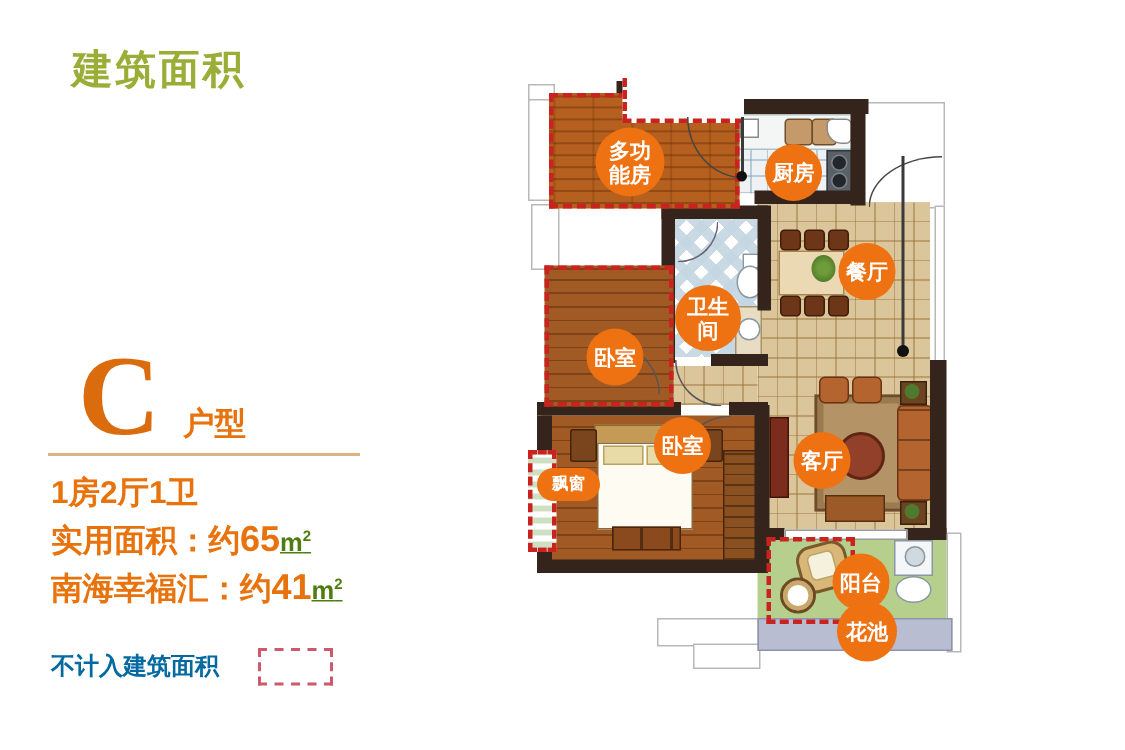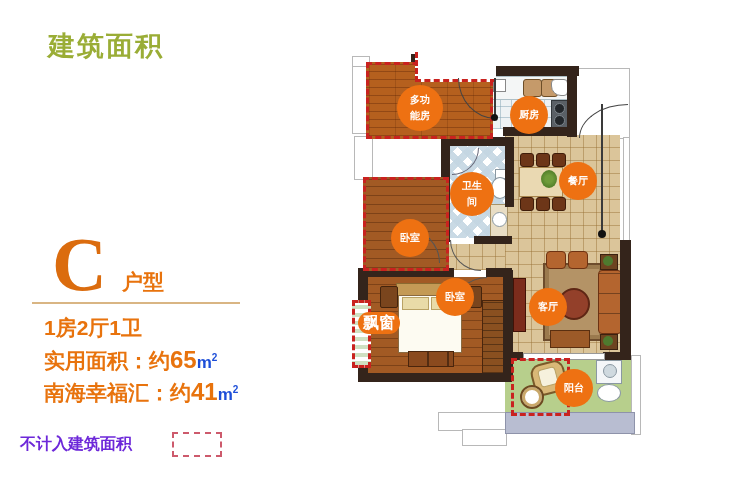--- a/index.html
+++ b/index.html
@@ -5,43 +5,43 @@
   html,body{margin:0;padding:0;}
   body{width:750px;height:500px;background:#ffffff;position:relative;overflow:hidden;
        font-family:"Liberation Sans","DejaVu Sans",sans-serif;}
   .abs{position:absolute;}
   
   .logo{position:absolute;left:48px;top:28px;font-size:27px;font-weight:bold;color:#9aad36;letter-spacing:2px;}
   .unit-letter{position:absolute;left:52px;top:226px;font-family:"Liberation Serif","DejaVu Serif",serif;
                font-size:76px;line-height:76px;font-weight:bold;color:#db6c0e;}
   .unit-type{position:absolute;left:122px;top:268px;font-size:21px;font-weight:bold;color:#e8730d;}
   .divider{position:absolute;left:32px;top:302px;width:208px;height:2px;background:#d9b583;}
-  .spec{position:absolute;left:44px;font-size:21px;font-weight:bold;color:#e8730d;white-space:nowrap;}
+  .spec{position:absolute;left:34px;font-size:21px;font-weight:bold;color:#e8730d;white-space:nowrap;}
   .spec .num{font-size:24px;}
-  .spec .unit{color:#1d4ed8;font-size:17px;font-weight:bold;}
+  .spec .unit{color:#4d7c0f;font-size:17px;font-weight:bold;text-decoration:underline;}
   .spec .unit sup{font-size:10px;}
-  .legend-note{position:absolute;left:20px;top:434px;font-size:16px;font-weight:bold;color:#6d28d9;}
+  .legend-note{position:absolute;left:34px;top:434px;font-size:16px;font-weight:bold;color:#0369a1;}
   .legend-box{position:absolute;left:172px;top:432px;width:46px;height:21px;background:#fff;border:2px dashed #cd5a6c;}
   
   .wall{position:absolute;background:#34241b;z-index:20;}
   .ledge{position:absolute;background:#fff;border:1px solid #b8b8b8;z-index:4;}
   .floor{position:absolute;z-index:5;}
   .furn{position:absolute;z-index:10;}
   .dash-red{border:3px dashed #c9221f;z-index:25;}
   .wood-mf{background:#b5601e;background-image:repeating-linear-gradient(0deg,rgba(90,35,5,.38) 0 1px,transparent 1px 8px),repeating-linear-gradient(90deg,rgba(90,35,5,.22) 0 1px,transparent 1px 26px);}
   .wood-br{background:#a25a24;background-image:repeating-linear-gradient(0deg,rgba(70,30,5,.4) 0 1px,transparent 1px 9px);}
   .tile{background:#dbc59a;background-image:repeating-linear-gradient(0deg,rgba(150,110,50,.45) 0 1px,transparent 1px 13px),repeating-linear-gradient(90deg,rgba(150,110,50,.45) 0 1px,transparent 1px 13px);}
   .kfloor{background:#eef2f4;background-image:repeating-linear-gradient(0deg,rgba(140,170,185,.55) 0 1px,transparent 1px 11px),repeating-linear-gradient(90deg,rgba(140,170,185,.55) 0 1px,transparent 1px 11px);}
   .bfloor{background:#fff;background-image:repeating-linear-gradient(45deg,rgba(196,214,226,.9) 0 7px,rgba(255,255,255,0) 7px 14px),repeating-linear-gradient(-45deg,rgba(196,214,226,.9) 0 7px,#ffffff 7px 14px);}
   .balc{background:#b7cf8c;}
   .bay{background:repeating-linear-gradient(0deg,#cfe0c2 0 4px,#ffffff 4px 8px);}
   .flower{background:#b8bdd1;border:1px solid #8e93aa;}
   .rlabel{position:absolute;background:#ee7112;color:#fff;border-radius:50%;display:flex;flex-direction:column;
-          align-items:center;justify-content:center;font-weight:bold;font-size:10px;line-height:16px;z-index:40;text-align:center;}
-  .rlabel.pill{border-radius:11px;font-size:16px;}
+          align-items:center;justify-content:center;font-weight:bold;font-size:14px;line-height:16px;z-index:40;text-align:center;}
+  .rlabel.pill{border-radius:11px;font-size:11px;}
   .arc{position:absolute;z-index:30;}
   .doorline{position:absolute;background:#3a3a3a;z-index:30;}
   .dot{position:absolute;background:#111;border-radius:50%;z-index:31;}
   .sill{position:absolute;background:#fff;border:1px solid #999;z-index:22;}
 </style>
 </head>
 <body>
 
 <div class="logo">建筑面积</div>
 <div class="unit-letter">C</div>
@@ -175,32 +175,35 @@
   <div class="rlabel" style="left:397px;top:85px;width:46px;height:46px;">
     <span>多功</span>
       <span>能房</span>
   </div>
   <div class="rlabel" style="left:510px;top:96px;width:38px;height:38px;">
     <span>厨房</span>
   </div>
   <div class="rlabel" style="left:559px;top:162px;width:38px;height:38px;">
     <span>餐厅</span>
   </div>
-  <div class="rlabel" style="left:450px;top:172px;width:44px;height:44px;">
+  <div class="rlabel" style="left:450px;top:190px;width:44px;height:44px;">
     <span>卫生</span>
       <span>间</span>
   </div>
   <div class="rlabel" style="left:391px;top:219px;width:38px;height:38px;">
     <span>卧室</span>
   </div>
   <div class="rlabel" style="left:436px;top:278px;width:38px;height:38px;">
     <span>卧室</span>
   </div>
   <div class="rlabel" style="left:529px;top:288px;width:38px;height:38px;">
     <span>客厅</span>
   </div>
   <div class="rlabel pill" style="left:358px;top:312px;width:42px;height:22px;">
     <span>飘窗</span>
   </div>
   <div class="rlabel" style="left:555px;top:369px;width:38px;height:38px;">
     <span>阳台</span>
   </div>
+  <div class="rlabel" style="left:558px;top:401px;width:40px;height:40px;">
+    <span>花池</span>
+  </div>
 </div>
 
 </body></html>

